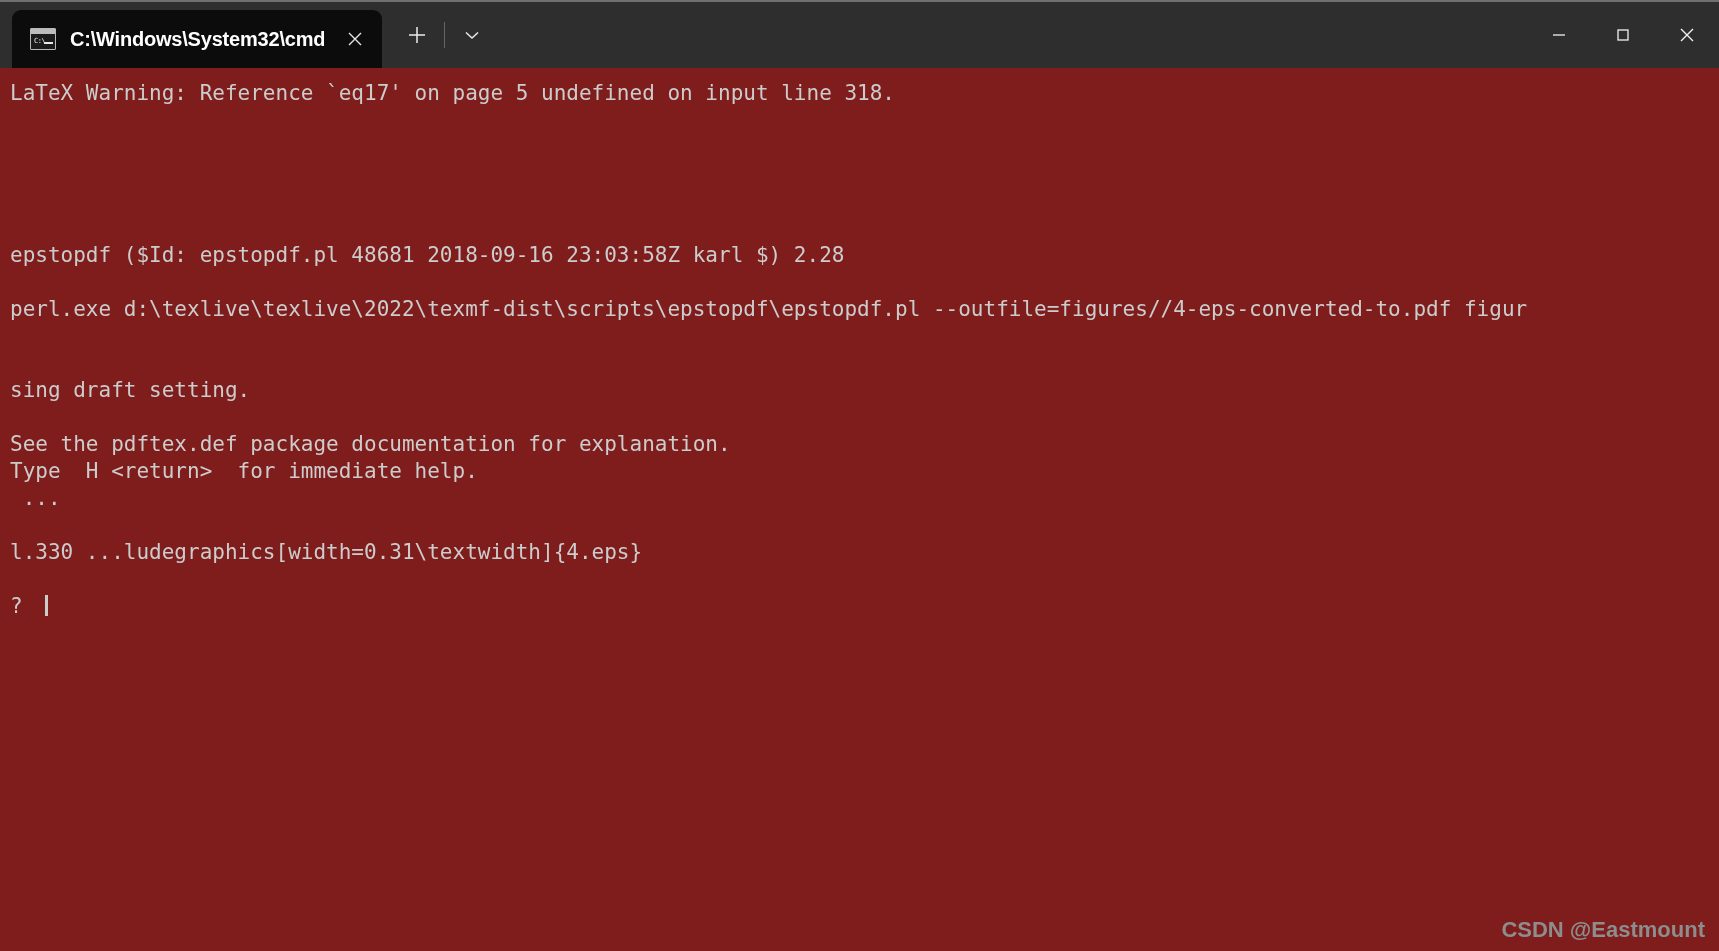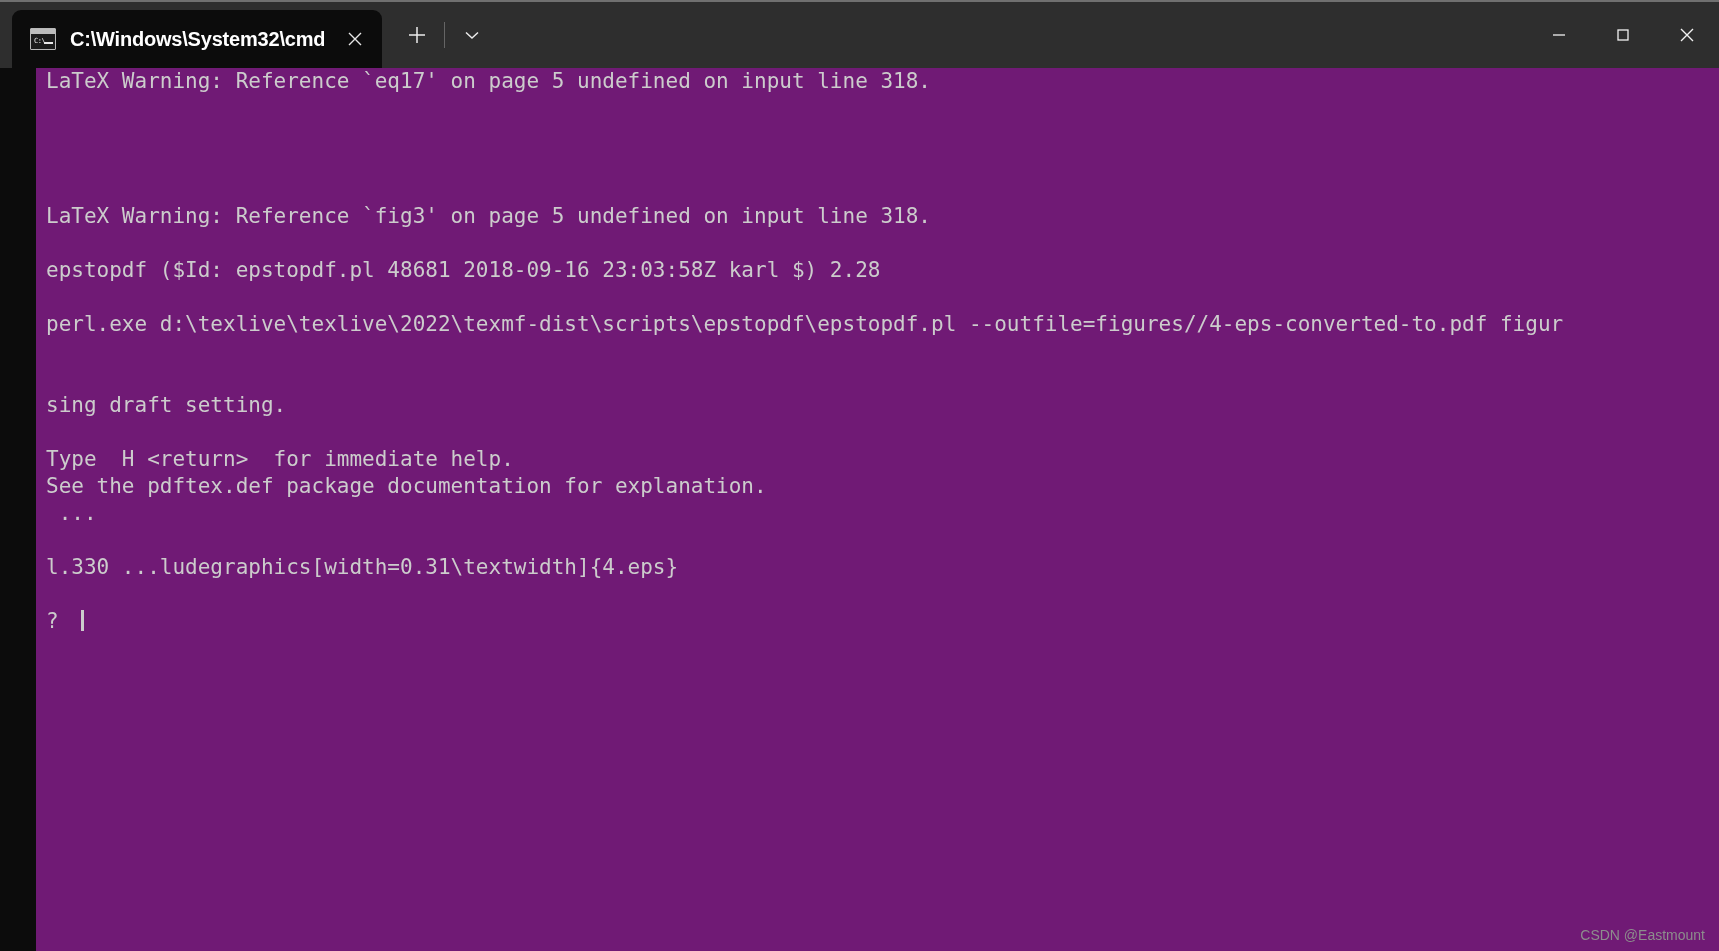--- a/index.html
+++ b/index.html
@@ -150,25 +150,24 @@
     width: 64px;
     display: flex;
     align-items: center;
     justify-content: center;
     color: #f2f2f2;
   }
 
   
   .terminal {
     flex: 1 1 auto;
-    background: #701a75;
-    padding: 0 0 0 10px;
+    background: #7f1d1d;
+    padding: 12px 0 0 10px;
     overflow: hidden;
     position: relative;
-    margin-left: 36px;
   }
 
   .term-line {
     font-family: "DejaVu Sans Mono", monospace;
     font-size: 21px;
     line-height: 27px;
     color: #cccccc;
     white-space: pre;
     letter-spacing: 0px;
     height: 27px;
@@ -184,23 +183,24 @@
     vertical-align: -3px;
     margin-left: 10px;
   }
 
   
   .watermark {
     position: absolute;
     right: 14px;
     bottom: 8px;
     font-family: "Liberation Sans", sans-serif;
-    font-size: 14px;
+    font-size: 22px;
     color: #8d8d8d;
     white-space: nowrap;
+    font-weight: bold;
   }
 </style>
 </head>
 <body>
 
 <div class="window">
 
   <div class="titlebar">
 
     <div class="tabstrip">
@@ -252,31 +252,30 @@
     </div>
   </div>
 
   <div class="terminal">
     <div id="term-lines">
         <div class="term-line">LaTeX Warning: Reference `eq17' on page 5 undefined on input line 318.</div>
         <div class="term-line blank">&nbsp;</div>
         <div class="term-line blank">&nbsp;</div>
         <div class="term-line blank">&nbsp;</div>
         <div class="term-line blank">&nbsp;</div>
-        <div class="term-line">LaTeX Warning: Reference `fig3' on page 5 undefined on input line 318.</div>
         <div class="term-line blank">&nbsp;</div>
         <div class="term-line">epstopdf ($Id: epstopdf.pl 48681 2018-09-16 23:03:58Z karl $) 2.28</div>
         <div class="term-line blank">&nbsp;</div>
         <div class="term-line">perl.exe d:\texlive\texlive\2022\texmf-dist\scripts\epstopdf\epstopdf.pl --outfile=figures//4-eps-converted-to.pdf figur</div>
         <div class="term-line blank">&nbsp;</div>
         <div class="term-line blank">&nbsp;</div>
         <div class="term-line">sing draft setting.</div>
         <div class="term-line blank">&nbsp;</div>
+        <div class="term-line">See the pdftex.def package documentation for explanation.</div>
         <div class="term-line">Type  H &lt;return&gt;  for immediate help.</div>
-        <div class="term-line">See the pdftex.def package documentation for explanation.</div>
         <div class="term-line"> ...</div>
         <div class="term-line blank">&nbsp;</div>
         <div class="term-line">l.330 ...ludegraphics[width=0.31\textwidth]{4.eps}</div>
         <div class="term-line blank">&nbsp;</div>
         <div class="term-line">? <span class="cursor"></span></div>
       </div>
     <div class="watermark">CSDN @Eastmount</div>
   </div>
 
 </div>

